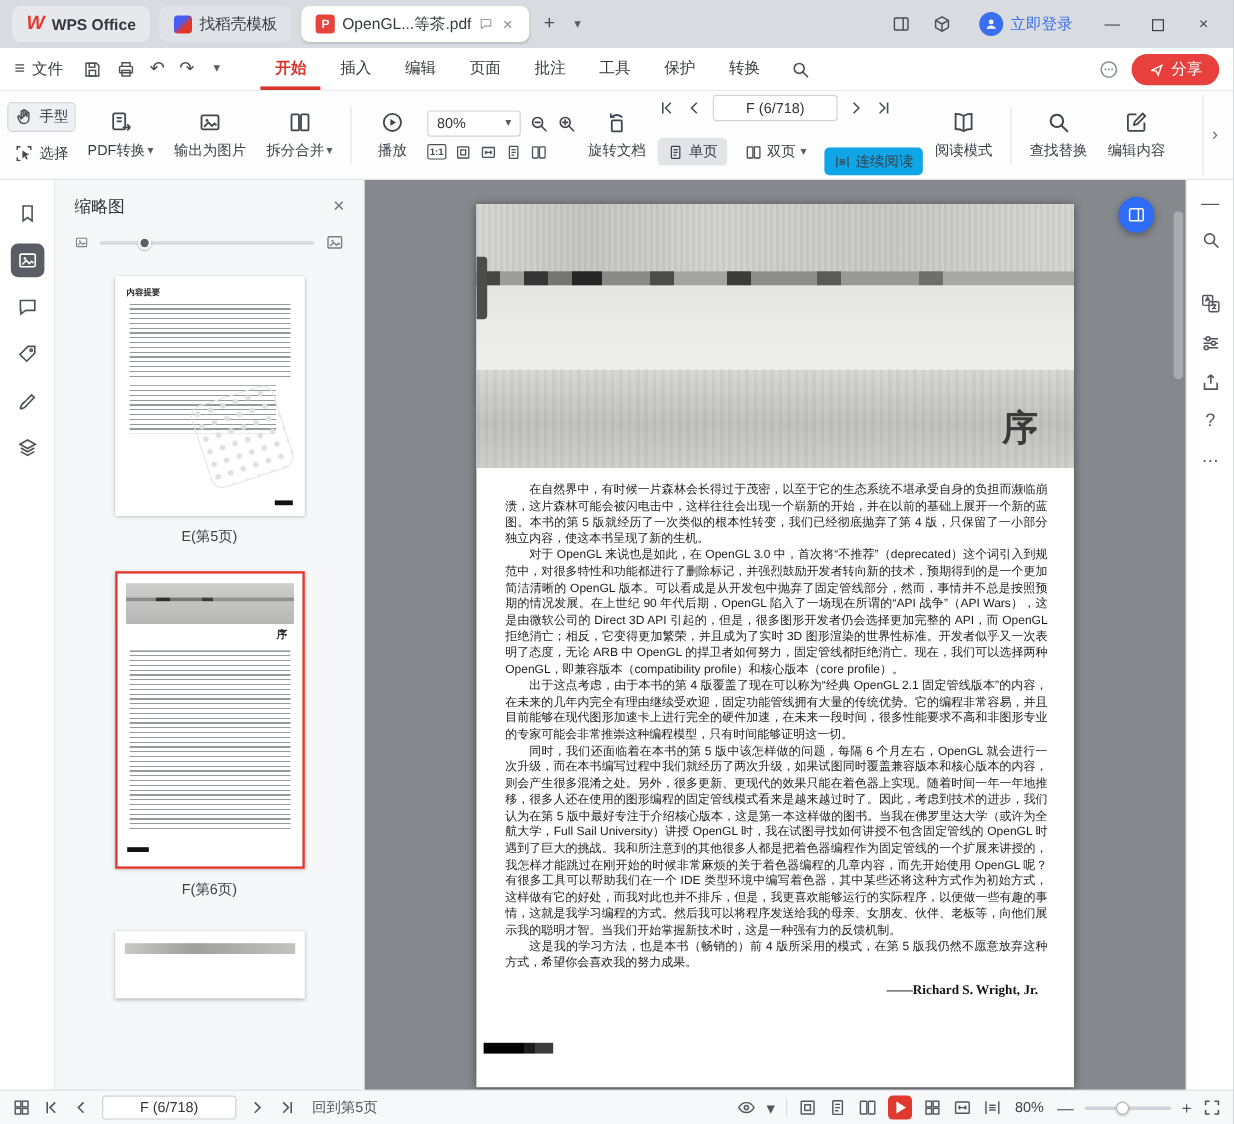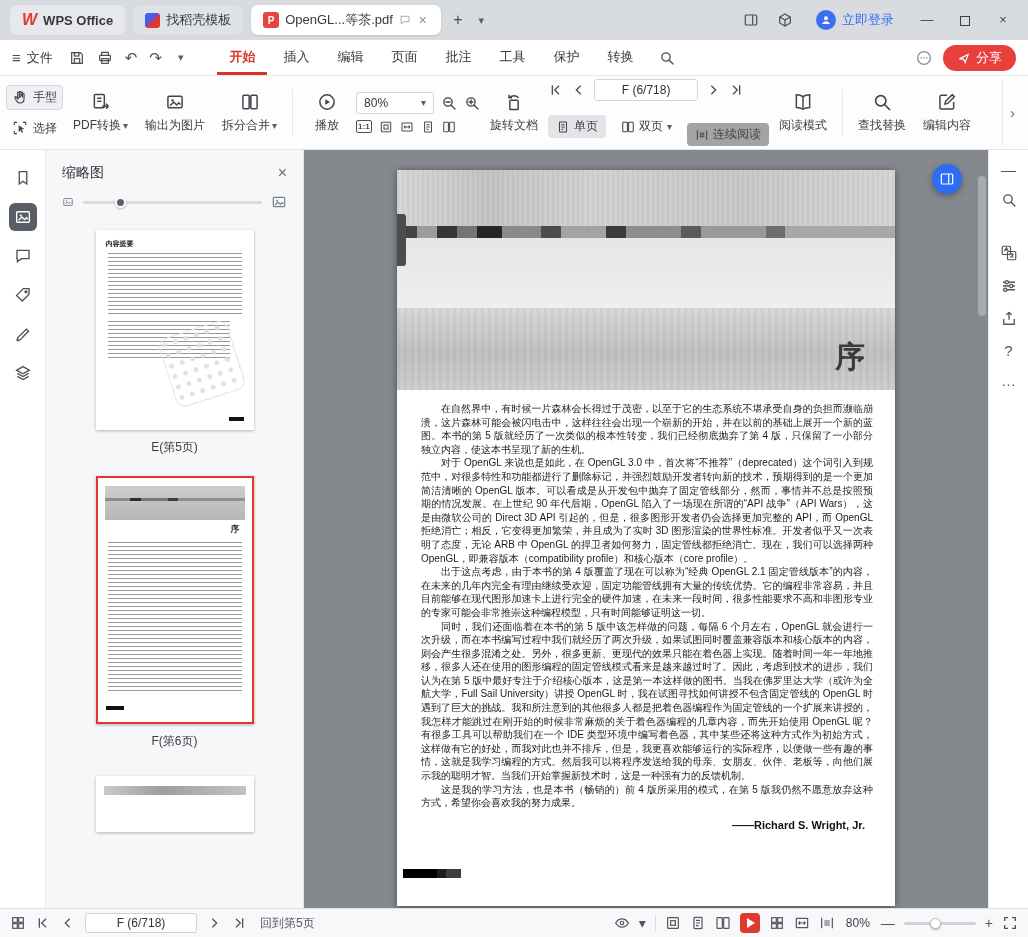--- a/index.html
+++ b/index.html
@@ -58,21 +58,21 @@
   .zrow{display:flex;align-items:center;gap:7px;}
   .zoombox{width:78px;height:22px;border:1px solid #d2d4d8;border-radius:3px;background:#fff;display:flex;align-items:center;justify-content:space-between;padding:0 7px;font-size:12px;color:#333;}
   .iconbtn{color:#41454c;}
   .miniic{color:#4a4e55;}
   .onetoone{font-size:8px;font-weight:bold;border:1px solid #4a4e55;border-radius:2px;padding:1px 1px;color:#4a4e55;}
   .pagebox{width:104px;height:22px;border:1px solid #d2d4d8;border-radius:3px;background:#fff;text-align:center;line-height:20px;font-size:12px;color:#333;}
   .navbtn{color:#4a4e55;}
   .toggle{display:flex;align-items:center;gap:4px;padding:3px 8px;border-radius:4px;font-size:12px;color:#3c4046;}
   .toggle .ic{color:#41454c;}
   .toggle.active{background:#e2e4e8;}
-  .toggle.softactive{background:#a3a3a3;margin-top:16px;}
+  .toggle.softactive{background:#0ea5e9;margin-top:16px;}
   .more-strip{width:20px;align-self:stretch;border-left:1px solid #e6e7e9;display:flex;align-items:center;justify-content:center;color:#6a6e74;font-size:15px;margin-left:auto;}
 
   
   .workspace{flex:1;display:flex;min-height:0;justify-content:flex-end;}
   .leftrail{width:46px;background:#fff;border-right:1px solid #e8e9eb;display:flex;flex-direction:column;align-items:center;padding-top:14px;gap:11px;flex:0 0 auto;}
   .railbtn{width:28px;height:28px;border-radius:6px;display:flex;align-items:center;justify-content:center;color:#4d5157;}
   .railbtn.selected{background:#595d64;color:#fff;}
 
   
   .thumbpanel{width:258px;background:#f6f7f9;border-right:1px solid #e3e4e7;flex:0 0 auto;display:flex;flex-direction:column;min-height:0;}
@@ -112,21 +112,21 @@
   .sh-bar{height:12px;background:linear-gradient(90deg,#454545 0 4%,#9c9c9a 4% 8%,#353535 8% 12%,#747472 12% 16%,#262626 16% 21%,#8a8a88 21% 29%,#4c4c4a 29% 33%,#a3a3a1 33% 42%,#3b3b39 42% 46%,#8e8e8c 46% 57%,#5a5a58 57% 61%,#999997 61% 74%,#6e6e6c 74% 78%,#a8a8a6 78% 100%);}
   .sh-mid{height:70px;background:linear-gradient(180deg,#e6e6e4,#eeeeec);}
   .sh-low{height:82px;background:
       repeating-linear-gradient(90deg,rgba(0,0,0,.04) 0 3px,transparent 3px 7px),
       linear-gradient(180deg,#d8d8d6 0%,#c1c1bf 55%,#cfcfcd 100%);
       display:flex;align-items:flex-end;justify-content:flex-end;padding:0 28px 12px 0;}
   .xu{font-size:30px;font-weight:bold;color:#3a3a3a;font-family:"Liberation Serif","DejaVu Serif",serif;letter-spacing:2px;}
   .sh-smudge{position:absolute;left:0;top:44px;width:9px;height:52px;background:#4c4c4a;border-radius:0 3px 3px 0;}
   .pagetext{padding:12px 22px 0 24px;font-family:"Liberation Serif","DejaVu Serif",serif;font-size:10px;line-height:13.6px;text-align:justify;color:#1c1c1c;}
   .pagetext p{text-indent:2em;margin:0;}
-  .sig{text-align:right;font-weight:bold;padding:9px 30px 0 0;font-size:11px;font-family:Liberation Sans, sans-serif;color:#111;}
+  .sig{text-align:right;font-weight:bold;padding:9px 30px 0 0;font-size:11px;font-family:Liberation Serif, serif;color:#111;}
   .inkmark{position:absolute;left:6px;bottom:28px;width:58px;height:9px;background:linear-gradient(90deg,#000 0 58%,#1d1d1d 58% 74%,#3d3d3d 74% 100%);}
   .floatbtn{position:absolute;right:26px;top:14px;width:30px;height:30px;border-radius:50%;background:#2f6cf5;border:none;box-shadow:0 2px 6px rgba(0,0,0,.35);display:flex;align-items:center;justify-content:center;color:#fff;}
   .vscroll{position:absolute;right:2px;top:4px;bottom:4px;width:8px;}
   .vthumb{position:absolute;top:22px;height:140px;width:8px;background:#a8abb0;border-radius:4px;}
 
   
   .rightrail{width:40px;background:#fff;border-left:1px solid #e8e9eb;display:flex;flex-direction:column;align-items:center;padding-top:12px;gap:15px;flex:0 0 auto;color:#53575d;}
   .rr-glyph{font-size:15px;color:#53575d;line-height:1;}
   .rr-gap{height:6px;}
 

